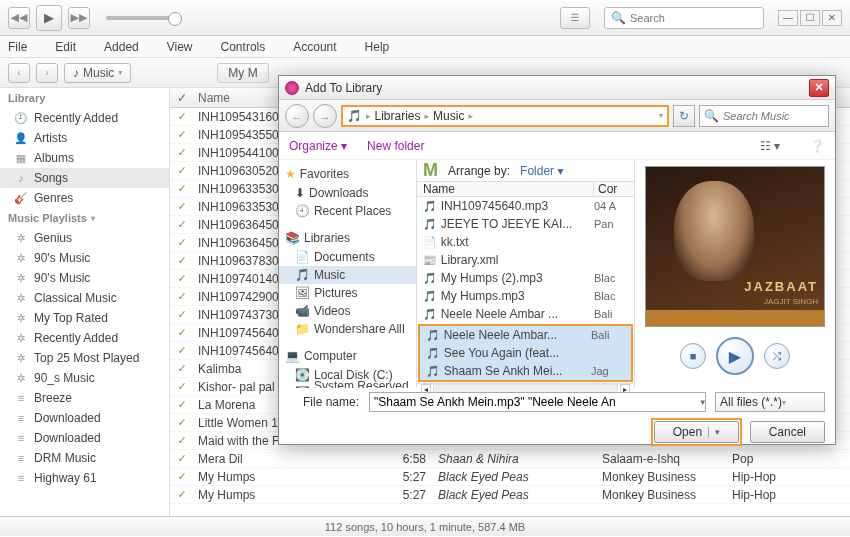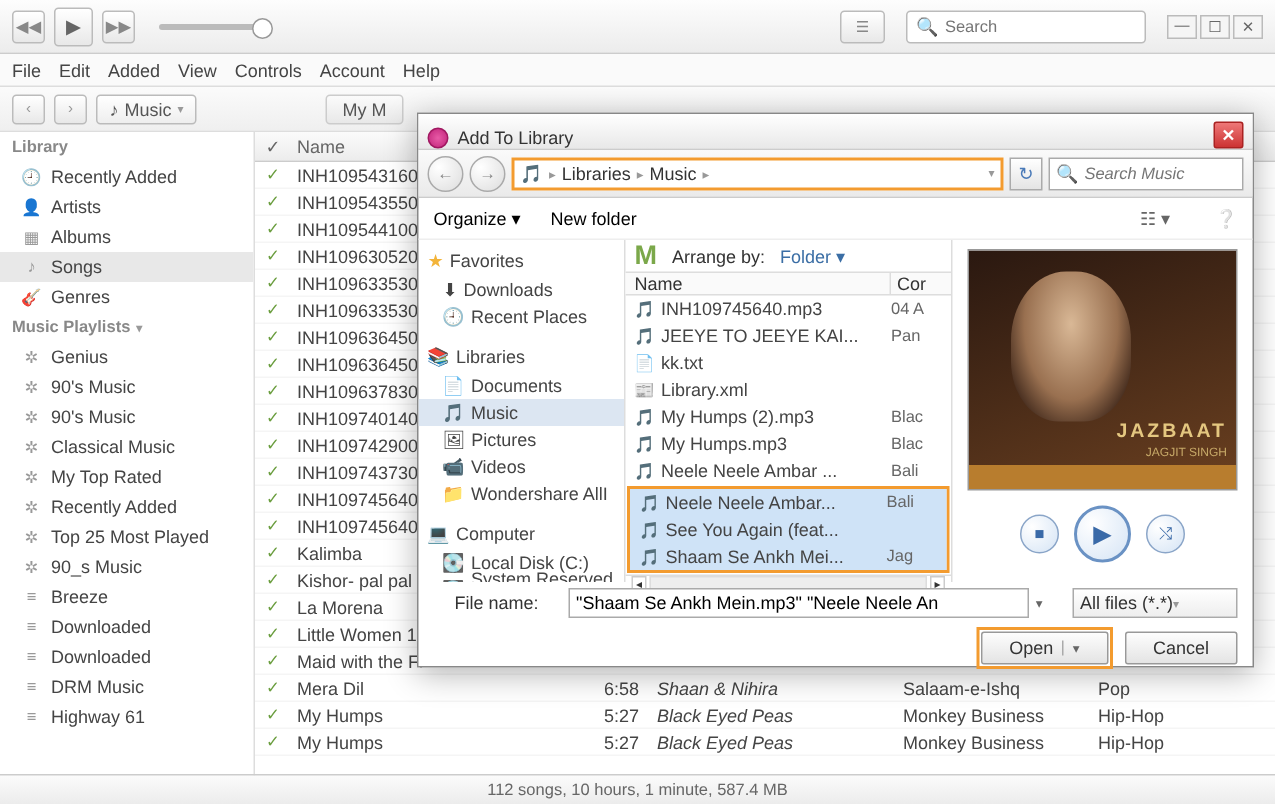--- a/index.html
+++ b/index.html
@@ -13,21 +13,21 @@
 .vol::after { content:""; position:absolute; right:-6px; top:-4px; width:12px; height:12px; background:#fff; border:1px solid #999; border-radius:50%; }
 .apple-logo { flex:0 0 auto; margin:0 auto; font-size:18px; color:#666; }
 .flex-spacer { flex:1; }
 .list-btn { width:30px; height:22px; border:1px solid #bbb; border-radius:3px; background:linear-gradient(#fff,#e8e8e8); display:flex; align-items:center; justify-content:center; font-size:10px; color:#888; margin-right:8px;}
 .search-top { display:flex; align-items:center; border:1px solid #bbb; border-radius:3px; background:#fff; height:22px; width:160px; padding:0 6px; gap:4px;}
 .search-top input { border:none; outline:none; font-size:11px; width:100%; }
 .win-ctrl { display:flex; gap:2px; margin-left:8px; }
 .win-ctrl div { width:20px; height:16px; border:1px solid #bbb; background:#f5f5f5; font-size:10px; display:flex;align-items:center;justify-content:center;color:#666; }
 
 
-.menu-bar { height:22px; display:flex; align-items:center; padding:0 8px; gap:12px; border-bottom:1px solid #ddd; background:#fafafa; }
+.menu-bar { height:22px; display:flex; align-items:center; padding:0 8px; gap:28px; border-bottom:1px solid #ddd; background:#fafafa; }
 .menu-bar span { font-size:12px; color:#444; }
 
 
 .sec-bar { height:30px; display:flex; align-items:center; padding:0 8px; gap:6px; border-bottom:1px solid #ddd; background:linear-gradient(#fbfbfb,#efefef);}
 .navbtn { width:22px; height:20px; border:1px solid #bbb; border-radius:3px; background:linear-gradient(#fff,#e8e8e8); display:flex;align-items:center;justify-content:center;font-size:10px;color:#999;}
 .dropdown { display:flex; align-items:center; gap:4px; border:1px solid #bbb; border-radius:3px; background:linear-gradient(#fff,#eee); height:20px; padding:0 8px; font-size:12px; color:#555;}
 .tab { background:linear-gradient(#fbfbfb,#e8e8e8); border:1px solid #ccc; border-radius:3px; height:20px; padding:0 10px; display:flex;align-items:center;color:#555;margin-left:80px;}
 
 
 .main { display:flex; height: calc(537px - 36px - 22px - 30px - 20px); }
@@ -47,33 +47,33 @@
 .row .c2 { width:40px; text-align:right; padding-right:8px;}
 .row .c3 { width:140px; padding-left:4px; overflow:hidden; white-space:nowrap; text-overflow:ellipsis;font-style:italic;}
 .row .c4 { width:130px; padding-left:4px; overflow:hidden; white-space:nowrap; text-overflow:ellipsis;margin-left:24px;}
 .row .c5 { width:110px; padding-left:4px; overflow:hidden; white-space:nowrap; text-overflow:ellipsis;}
 
 
 .status { position:absolute; bottom:1px; left:0; right:0; height:20px; background:linear-gradient(#fbfbfb,#ececec); border-top:1px solid #ccc; display:flex;align-items:center;justify-content:center;font-size:11px;color:#666;}
 
 
 .dialog { position:absolute; top:75px; left:278px; width:558px; height:370px; background:#fff; border:1px solid #888; box-shadow:0 4px 20px rgba(0,0,0,0.3); }
-.dlg-title { height:24px; background:linear-gradient(#fff,#e8e8e8); border-bottom:1px solid #ccc; display:flex; align-items:flex-end; padding:0 6px; gap:6px;}
+.dlg-title { height:24px; background:linear-gradient(#fff,#e8e8e8); border-bottom:1px solid #ccc; display:flex; align-items:center; padding:0 6px; gap:6px;}
 .dlg-title .ico { width:14px; height:14px; background:radial-gradient(circle,#e85aa6,#c1247a); border-radius:50%; border:1px solid #a01861;}
 .dlg-close { margin-left:auto; width:20px; height:18px; background:linear-gradient(#e77,#c33); border:1px solid #a22; border-radius:2px; color:#fff; display:flex;align-items:center;justify-content:center;font-size:11px;font-weight:bold;}
 .dlg-nav { height:32px; display:flex; align-items:center; padding:0 6px; gap:4px; background:linear-gradient(#fafafa,#eaeaea); border-bottom:1px solid #ccc;}
 .circ-btn { width:24px; height:24px; border-radius:50%; border:1px solid #aaa; background:radial-gradient(circle at 30% 30%, #fff, #ddd); display:flex;align-items:center;justify-content:center;color:#888;font-size:11px;}
 .addr-box { flex:1; height:22px; border:2px solid #f39b2f; display:flex; align-items:center; padding:0 4px; gap:4px; background:#fff;}
 .addr-seg { display:flex; align-items:center; gap:4px; font-size:12px;}
 .addr-arrow { color:#999; font-size:9px;}
 .refresh { width:22px; height:22px; border:1px solid #aaa; background:linear-gradient(#fff,#e4e4e4); display:flex;align-items:center;justify-content:center;color:#4a7ab8;font-size:12px;}
 .dlg-search { width:130px; height:22px; border:1px solid #aaa; background:#fff; display:flex;align-items:center;padding:0 4px;gap:4px;}
 .dlg-search input { border:none; outline:none; font-size:11px; font-style:italic; color:#888; width:100%;}
 .dlg-toolbar { height:28px; display:flex; align-items:center; padding:0 10px; gap:20px; border-bottom:1px solid #eee;}
-.dlg-toolbar span { color:#000000; font-size:12px;}
+.dlg-toolbar span { color:#a21caf; font-size:12px;}
 
 .dlg-body { display:flex; height:calc(100% - 24px - 32px - 28px - 56px); }
 .dlg-tree { width:138px; border-right:1px solid #ddd; padding:4px 0; overflow:hidden;}
 .tree-grp { padding:2px 6px 2px 16px; display:flex;align-items:center;gap:4px;font-size:12px;color:#444;height:18px;}
 .tree-hdr { padding:2px 6px; font-size:12px; color:#444; display:flex;align-items:center;gap:4px;height:20px;}
 .tree-grp.sel { background:#dce6f2; }
 .dlg-files { flex:1; display:flex; flex-direction:column; border-right:1px solid #ddd;}
 .arrange { height:24px; display:flex; align-items:center; padding:0 6px; gap:10px; font-size:12px;}
 .bigM { color:#7ba84a; font-size:18px; font-weight:bold;}
 .file-head { height:20px; display:flex; border-top:1px solid #ddd; border-bottom:1px solid #ddd; align-items:center; font-size:12px; background:#fafafa;}
@@ -91,21 +91,21 @@
 .cover { width:180px; height:161px; background:linear-gradient(160deg,#2a1810,#6b4020); border:1px solid #999; position:relative; overflow:hidden;}
 .cover-face { position:absolute; left:28px; top:14px; width:80px; height:100px; background:radial-gradient(ellipse at 50% 35%, #d9b896 0%, #997050 55%, #3b2418 85%); border-radius:46% 46% 40% 40%;}
 .cover-title { position:absolute; right:6px; bottom:32px; color:#e4c780; font-size:13px; letter-spacing:2px; font-weight:bold;}
 .cover-sub { position:absolute; right:6px; bottom:20px; color:#c7a968; font-size:8px;}
 .cover-strip { position:absolute; left:0; right:0; bottom:0; height:16px; background:#b87d2e; }
 .pctrl { display:flex; gap:10px; align-items:center;}
 .pbtn { width:26px;height:26px;border-radius:50%;border:1px solid #8aa5c8;background:radial-gradient(circle at 30% 30%, #fff,#d5e4f5);display:flex;align-items:center;justify-content:center;color:#3a6aa8;font-size:11px;}
 .pbtn.big { width:38px;height:38px;font-size:16px;border:2px solid #6a92c4;}
 
 .dlg-foot { height:56px; padding:4px 10px; display:flex;flex-direction:column;gap:6px;}
-.fn-row { display:flex; align-items:center; gap:20px;}
+.fn-row { display:flex; align-items:center; gap:10px;}
 .fn-row label { font-size:12px; width:70px; text-align:right;}
 .fn-input { flex:1; height:20px; border:1px solid #aaa; padding:0 4px; font-size:12px;}
 .filter { width:110px; height:20px; border:1px solid #aaa; background:linear-gradient(#fff,#eee); padding:0 4px; display:flex;align-items:center;font-size:12px;}
 .btn-row { display:flex; justify-content:flex-end; gap:8px; align-items:center;}
 .dlg-btn { height:22px; padding:0 18px; border:1px solid #999; background:linear-gradient(#fdfdfd,#e4e4e4); border-radius:2px; font-size:12px; display:flex;align-items:center;gap:6px;}
 .open-wrap { border:2px solid #f39b2f; padding:1px;}
 .dlg-btn .dd { border-left:1px solid #aaa; padding-left:6px; font-size:9px; color:#666;}
 
 .tri { color:#999; font-size:8px; }
 </style>

